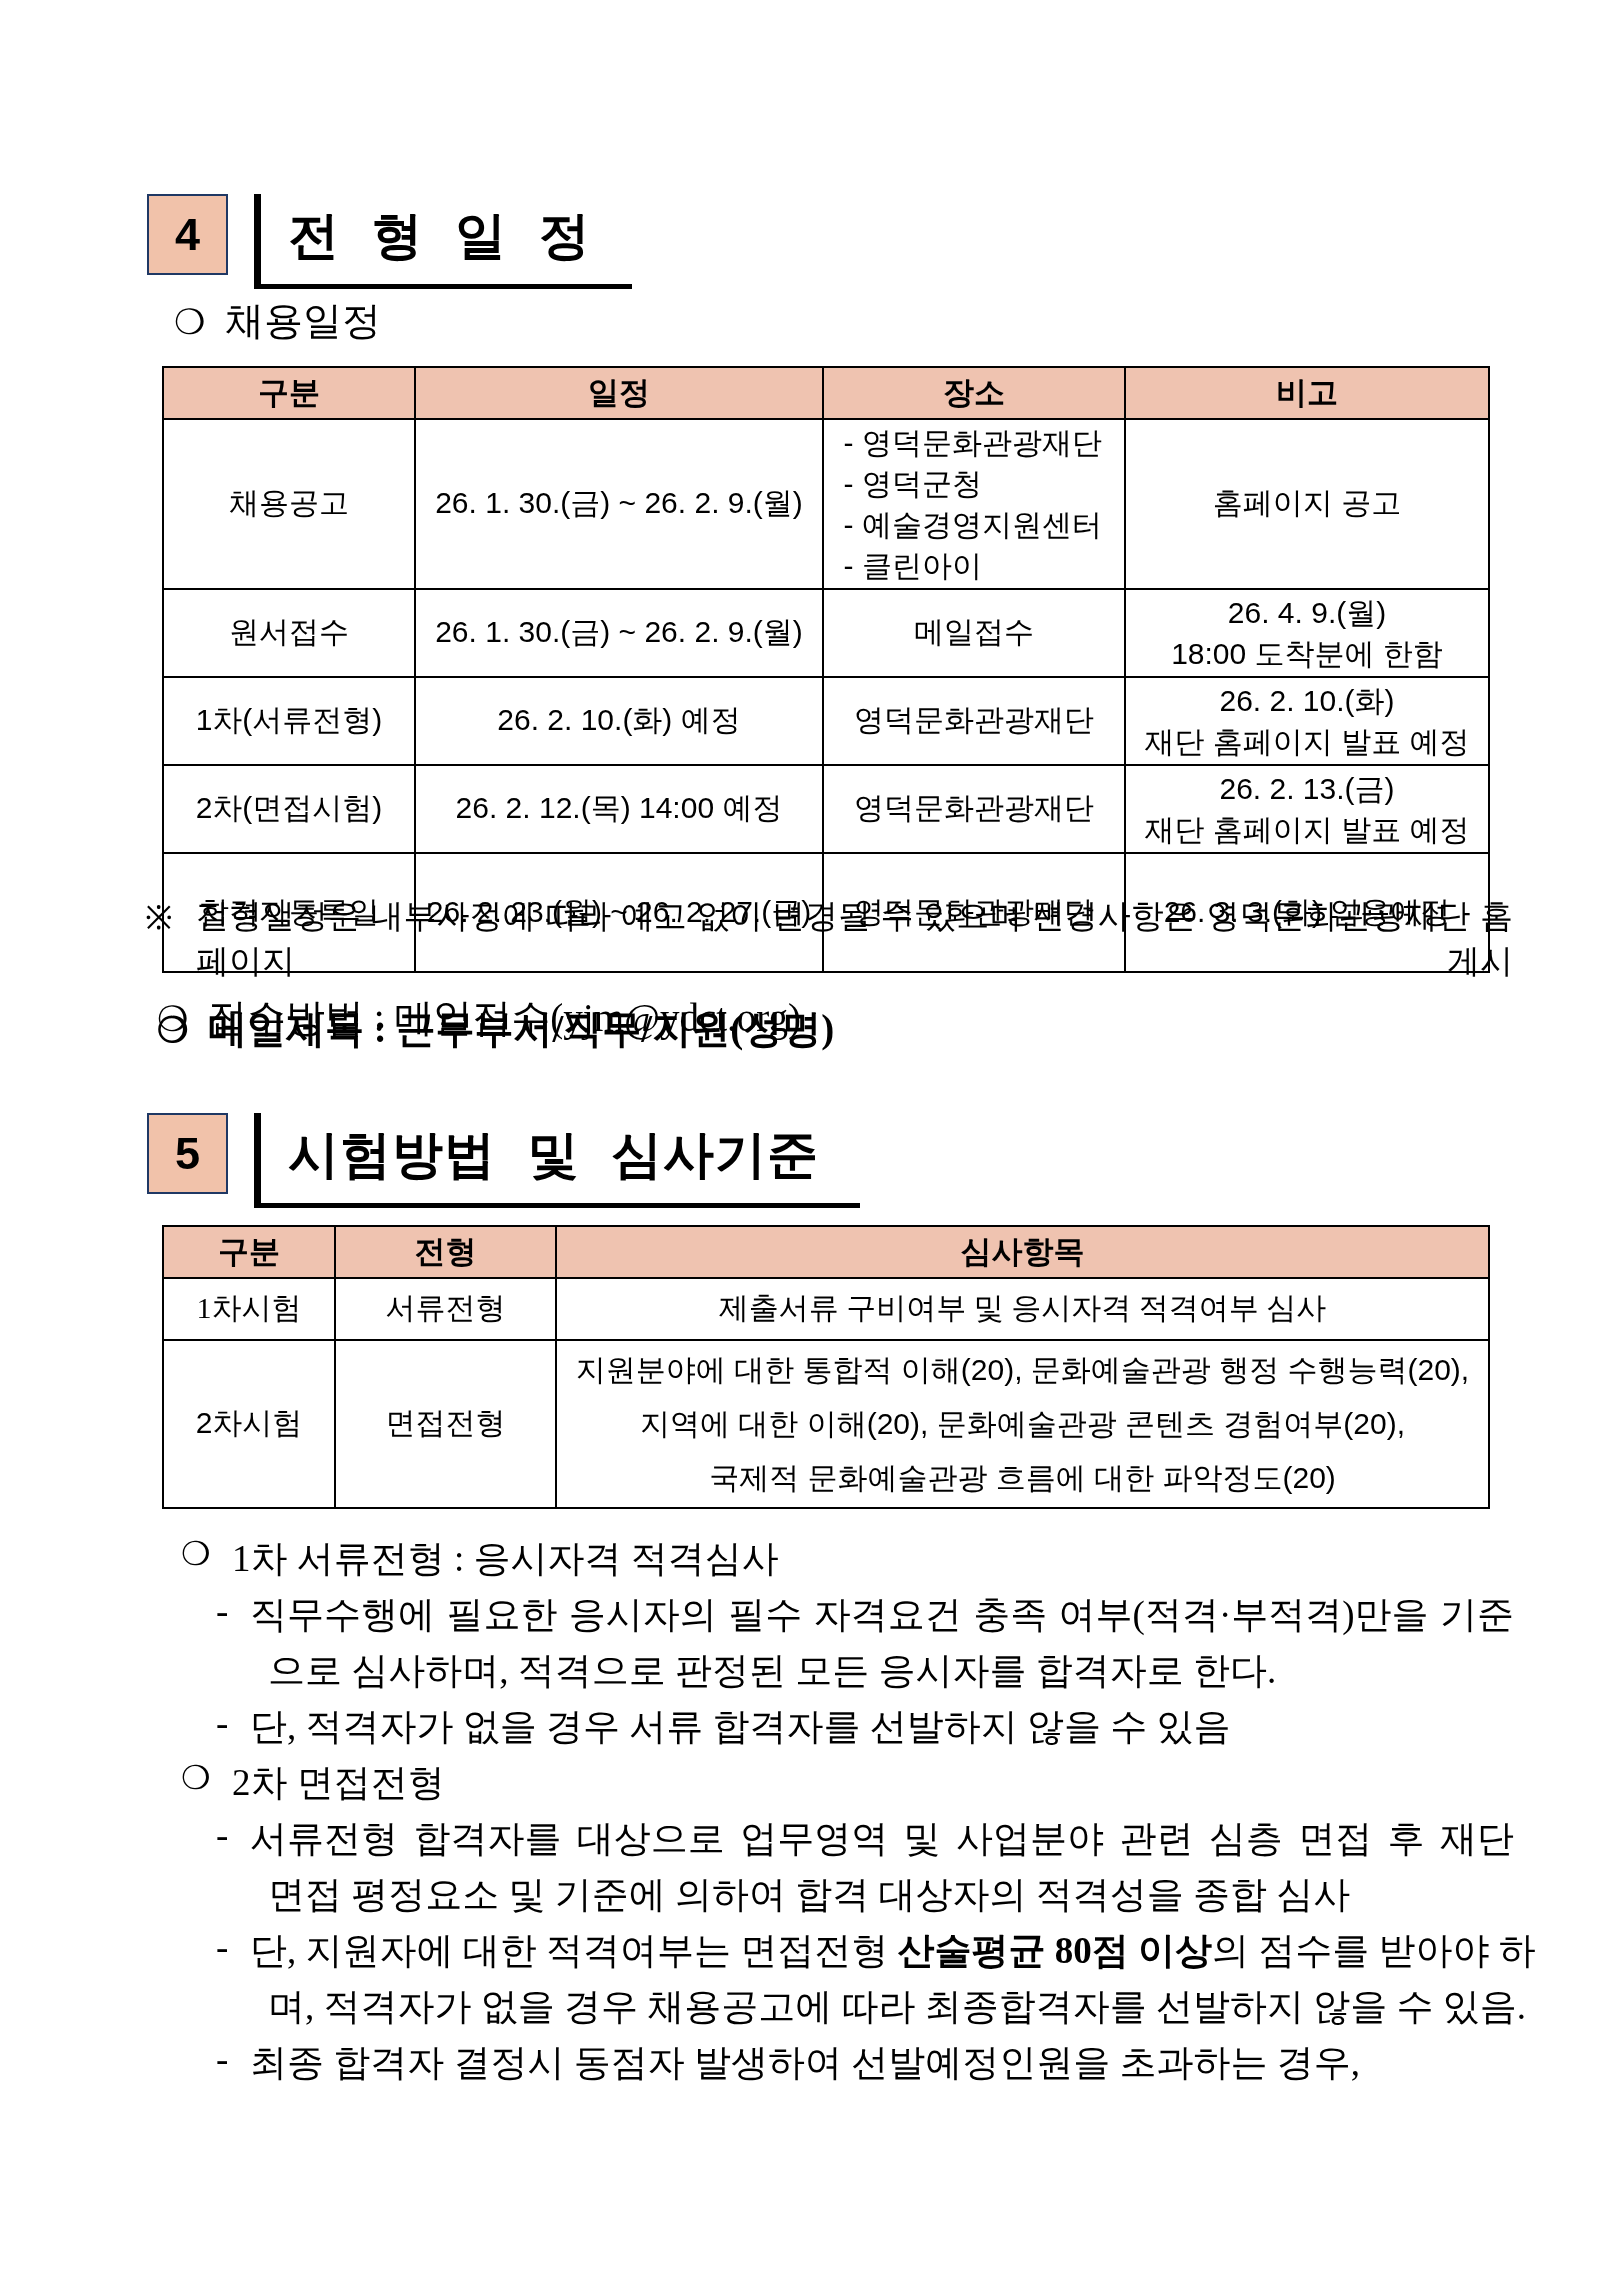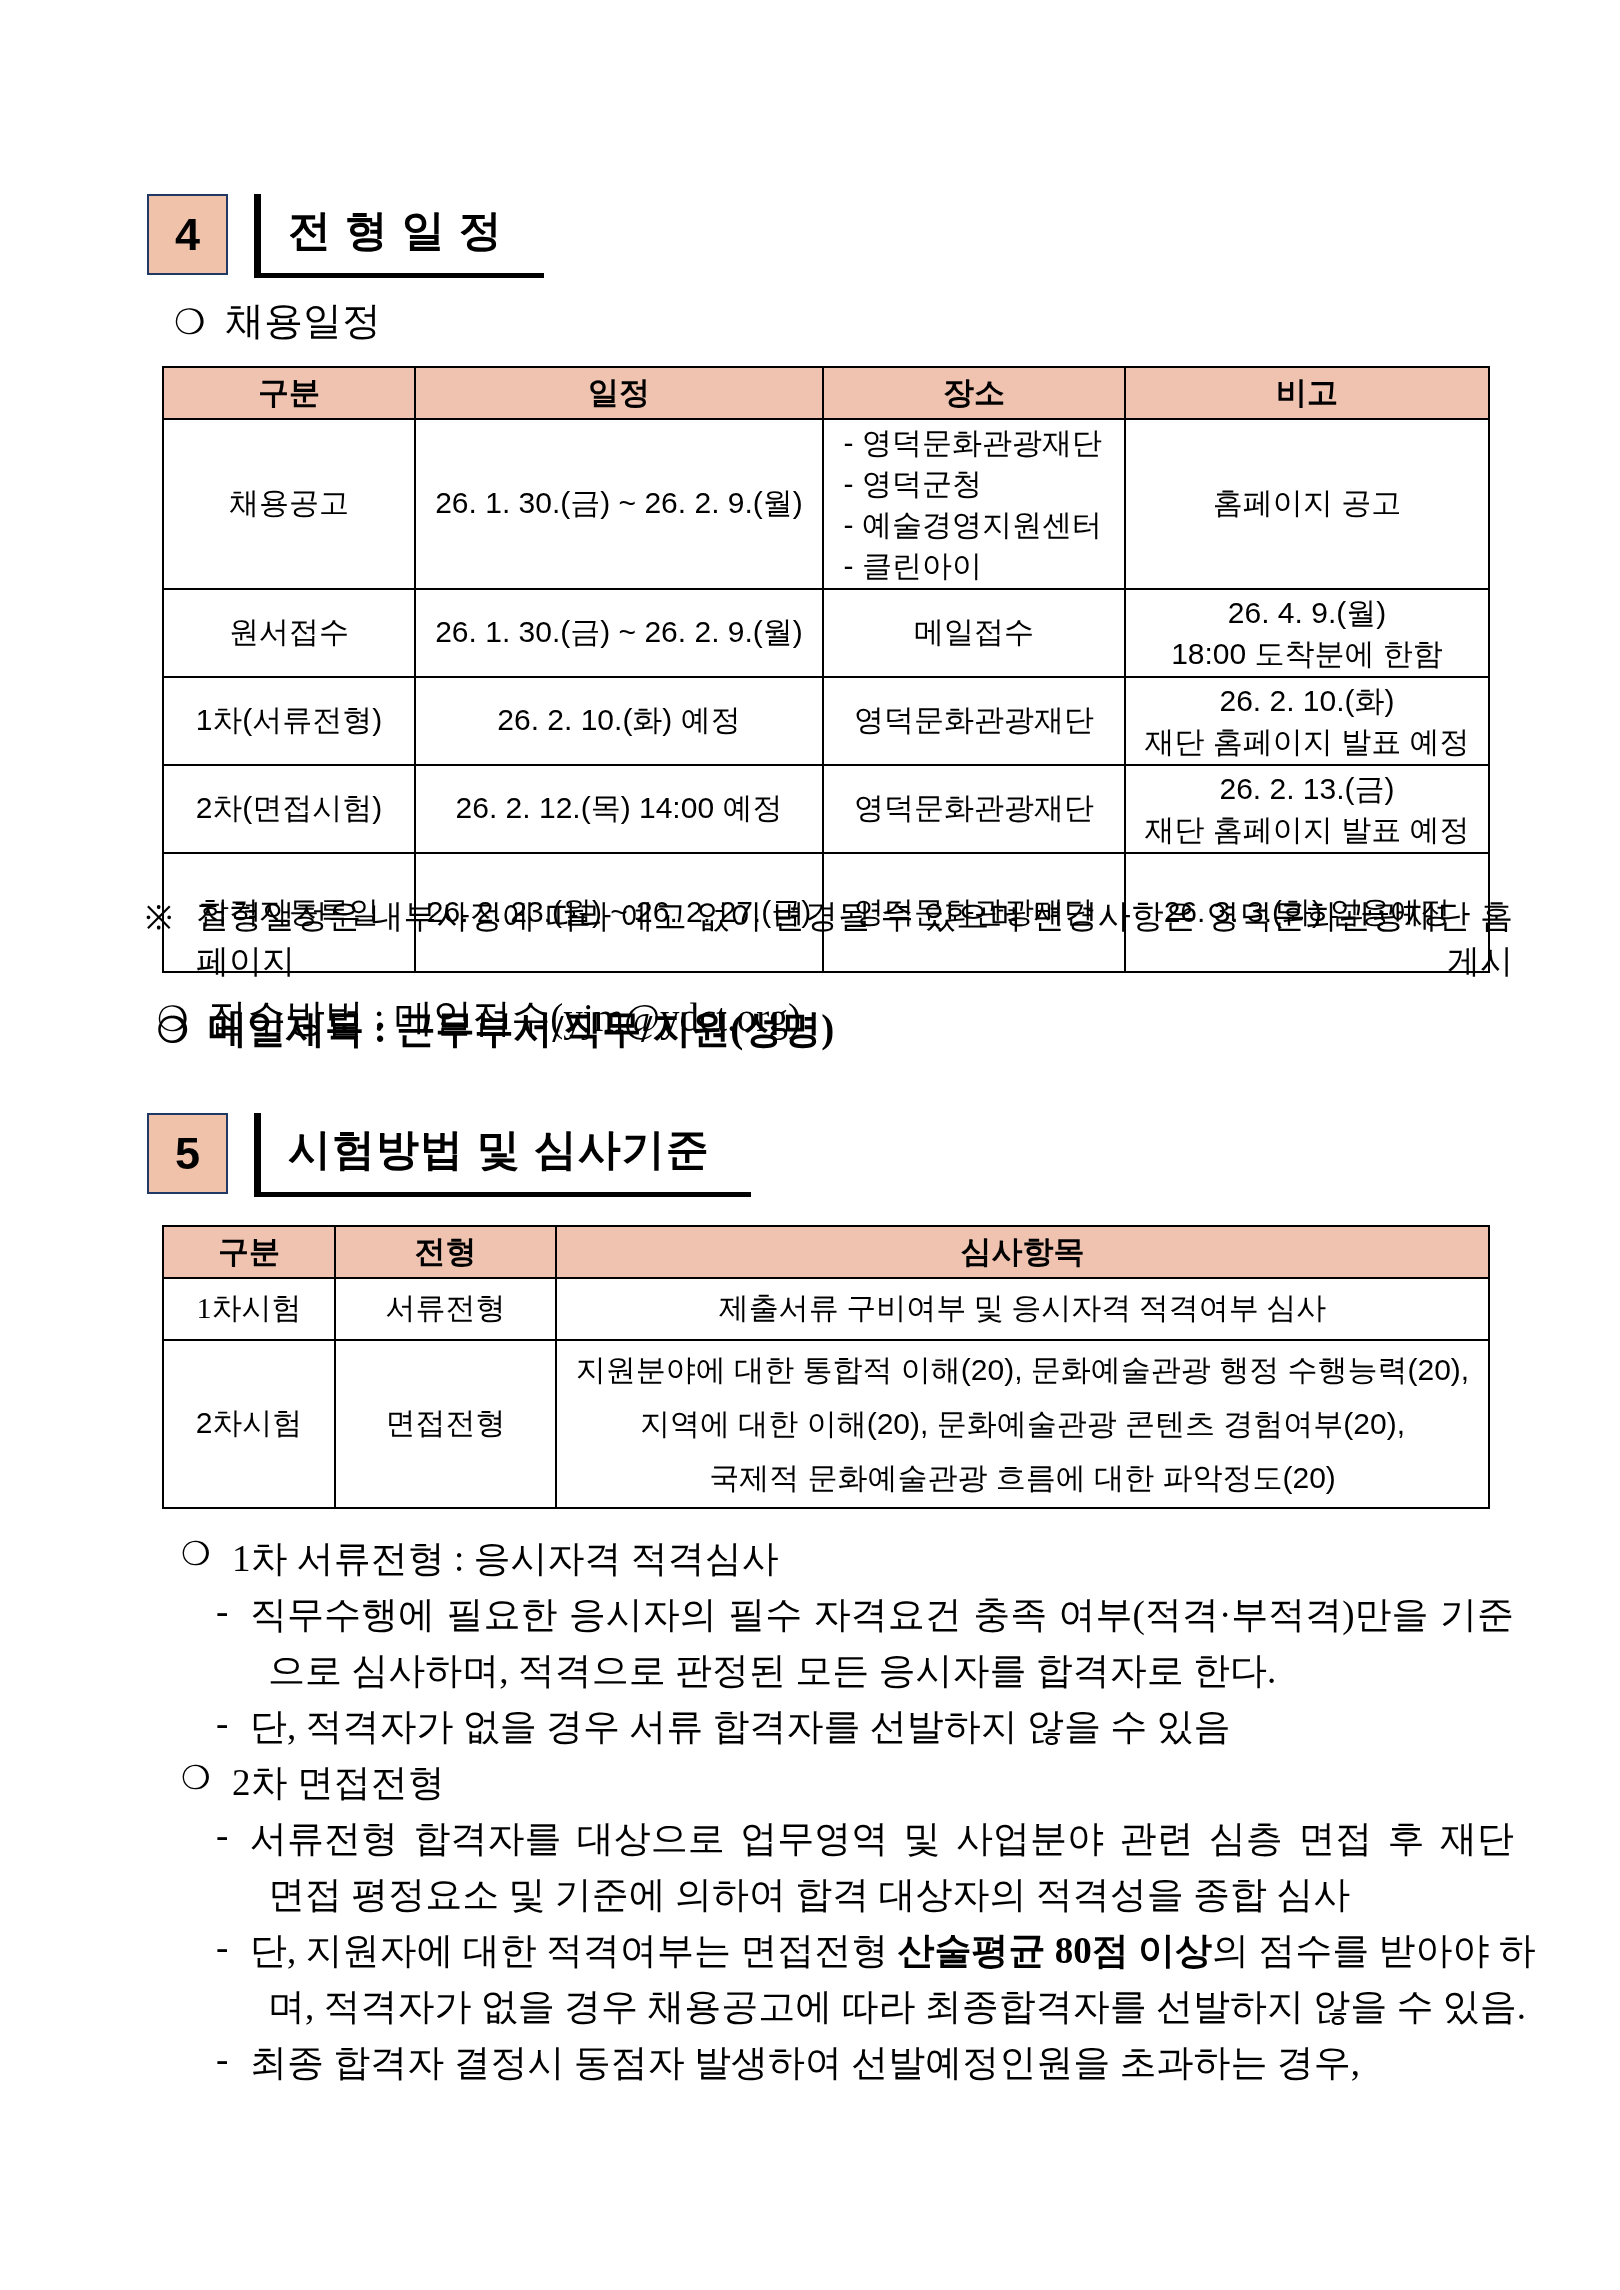--- a/index.html
+++ b/index.html
@@ -22,22 +22,22 @@
     display:flex; align-items:center; justify-content:center;
     font-family:"Liberation Sans", sans-serif;
     font-weight:bold; font-size:45px;
   }
   .sec-title {
     display:inline-block;
     margin-left:25.5px;
     border-left:7.8px solid #000;
     border-bottom:5.9px solid #000;
     padding:7.8px 41px 13.7px 27.4px;
-    font-family:Liberation Sans, sans-serif;
-    font-weight:bold; font-size:43px;
+    font-family:Liberation Mono, monospace;
+    font-weight:bold; font-size:51px;
     letter-spacing:1px;
     white-space:nowrap;
   }
   
   .bullet-line { position:absolute; left:157px; font-size:39px; white-space:nowrap; }
   .bullet-line .mk { display:inline-block; width:51px; font-size:35px; }
   
   table {
     position:absolute;
     border-collapse:collapse;

